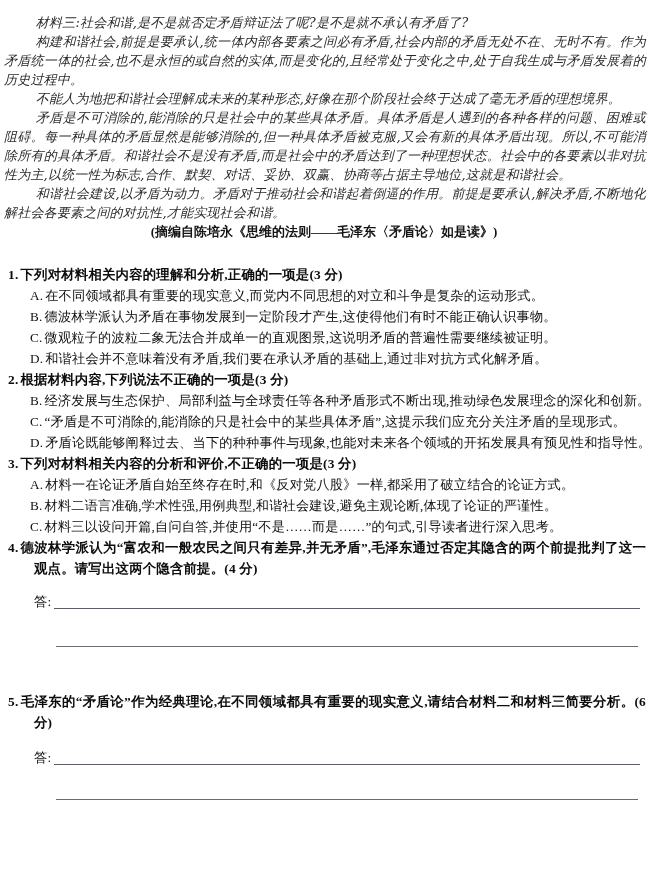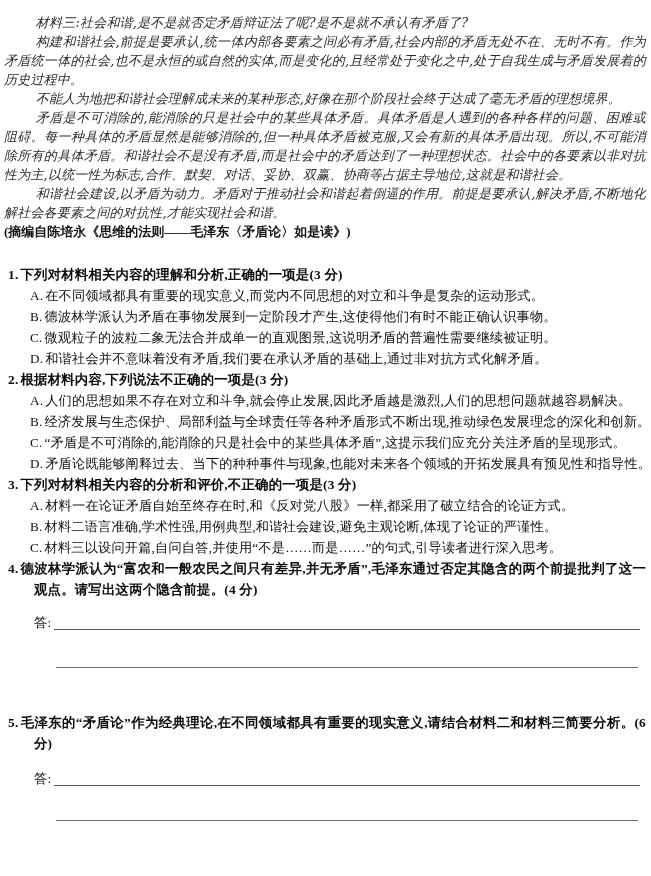--- a/index.html
+++ b/index.html
@@ -12,21 +12,21 @@
     padding: 13px 5px 0 4px; background: #ffffff;
   }
   
   .material p.mpara {
     margin: 0; text-align: justify;
     font: italic 13px/19px "DejaVu Serif", serif;
     color: #2b2b2b; text-indent: 2.45em;
     letter-spacing: 0.2px;
   }
   .material p.citation {
-    margin: 0; text-indent: 0; text-align: left;
+    margin: 0; text-indent: 0; text-align: center;
     font: 600 13px/19px "Liberation Serif", serif;
     font-style: normal; color: #151515; padding-right: 2px;
   }
   
   .questions { margin-top: 23px; padding-left: 4px; line-height: 21px; }
   .question { margin: 0; }
   .stem {
     margin: 0; padding-left: 26px; text-indent: -26px;
     font: 700 13.4px/21px "Liberation Serif", serif;
     color: #0d0d0d; text-align: justify; letter-spacing: 0.2px;
@@ -74,21 +74,20 @@
     <div class="question">
       <p class="stem"><span class="qnum">1.</span><span>下列对材料相关内容的理解和分析,正确的一项是(3 分)</span></p>
       <p class="option"><span class="olabel">A.</span><span>在不同领域都具有重要的现实意义,而党内不同思想的对立和斗争是复杂的运动形式。</span></p>
       <p class="option"><span class="olabel">B.</span><span>德波林学派认为矛盾在事物发展到一定阶段才产生,这使得他们有时不能正确认识事物。</span></p>
       <p class="option"><span class="olabel">C.</span><span>微观粒子的波粒二象无法合并成单一的直观图景,这说明矛盾的普遍性需要继续被证明。</span></p>
       <p class="option"><span class="olabel">D.</span><span>和谐社会并不意味着没有矛盾,我们要在承认矛盾的基础上,通过非对抗方式化解矛盾。</span></p>
     </div>
 
     <div class="question">
       <p class="stem"><span class="qnum">2.</span><span>根据材料内容,下列说法不正确的一项是(3 分)</span></p>
-      <p class="option"><span class="olabel">A.</span><span>人们的思想如果不存在对立和斗争,就会停止发展,因此矛盾越是激烈,人们的思想问题就越容易解决。</span></p>
       <p class="option"><span class="olabel">B.</span><span>经济发展与生态保护、局部利益与全球责任等各种矛盾形式不断出现,推动绿色发展理念的深化和创新。</span></p>
       <p class="option"><span class="olabel">C.</span><span>“矛盾是不可消除的,能消除的只是社会中的某些具体矛盾”,这提示我们应充分关注矛盾的呈现形式。</span></p>
       <p class="option"><span class="olabel">D.</span><span>矛盾论既能够阐释过去、当下的种种事件与现象,也能对未来各个领域的开拓发展具有预见性和指导性。</span></p>
     </div>
 
     <div class="question">
       <p class="stem"><span class="qnum">3.</span><span>下列对材料相关内容的分析和评价,不正确的一项是(3 分)</span></p>
       <p class="option"><span class="olabel">A.</span><span>材料一在论证矛盾自始至终存在时,和《反对党八股》一样,都采用了破立结合的论证方式。</span></p>
       <p class="option"><span class="olabel">B.</span><span>材料二语言准确,学术性强,用例典型,和谐社会建设,避免主观论断,体现了论证的严谨性。</span></p>
       <p class="option"><span class="olabel">C.</span><span>材料三以设问开篇,自问自答,并使用“不是……而是……”的句式,引导读者进行深入思考。</span></p>

